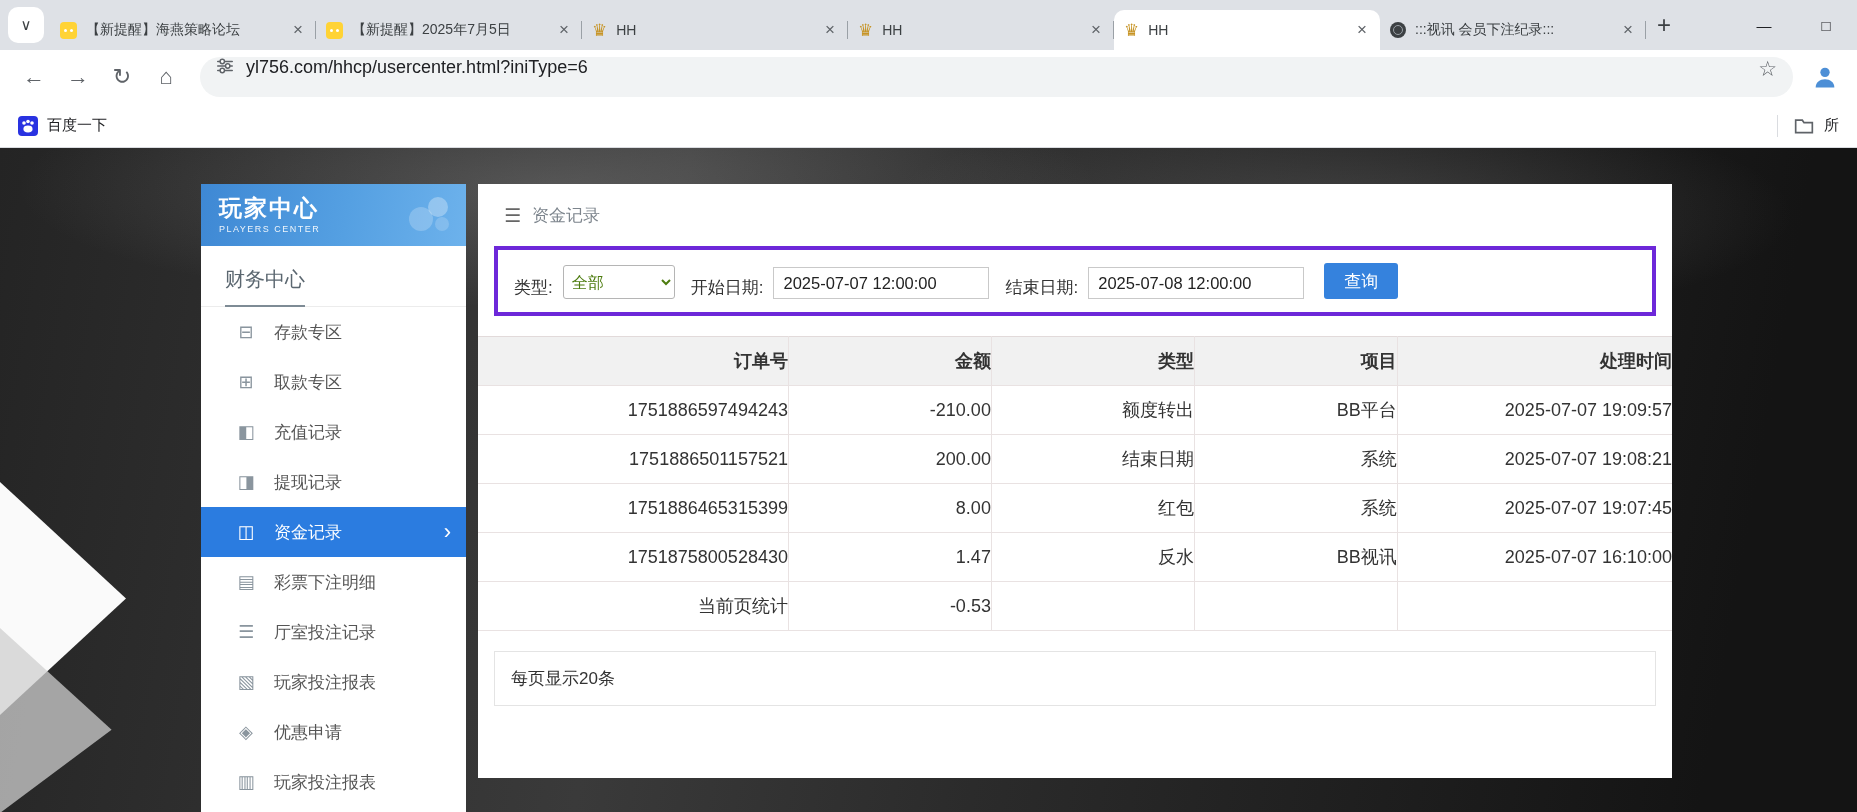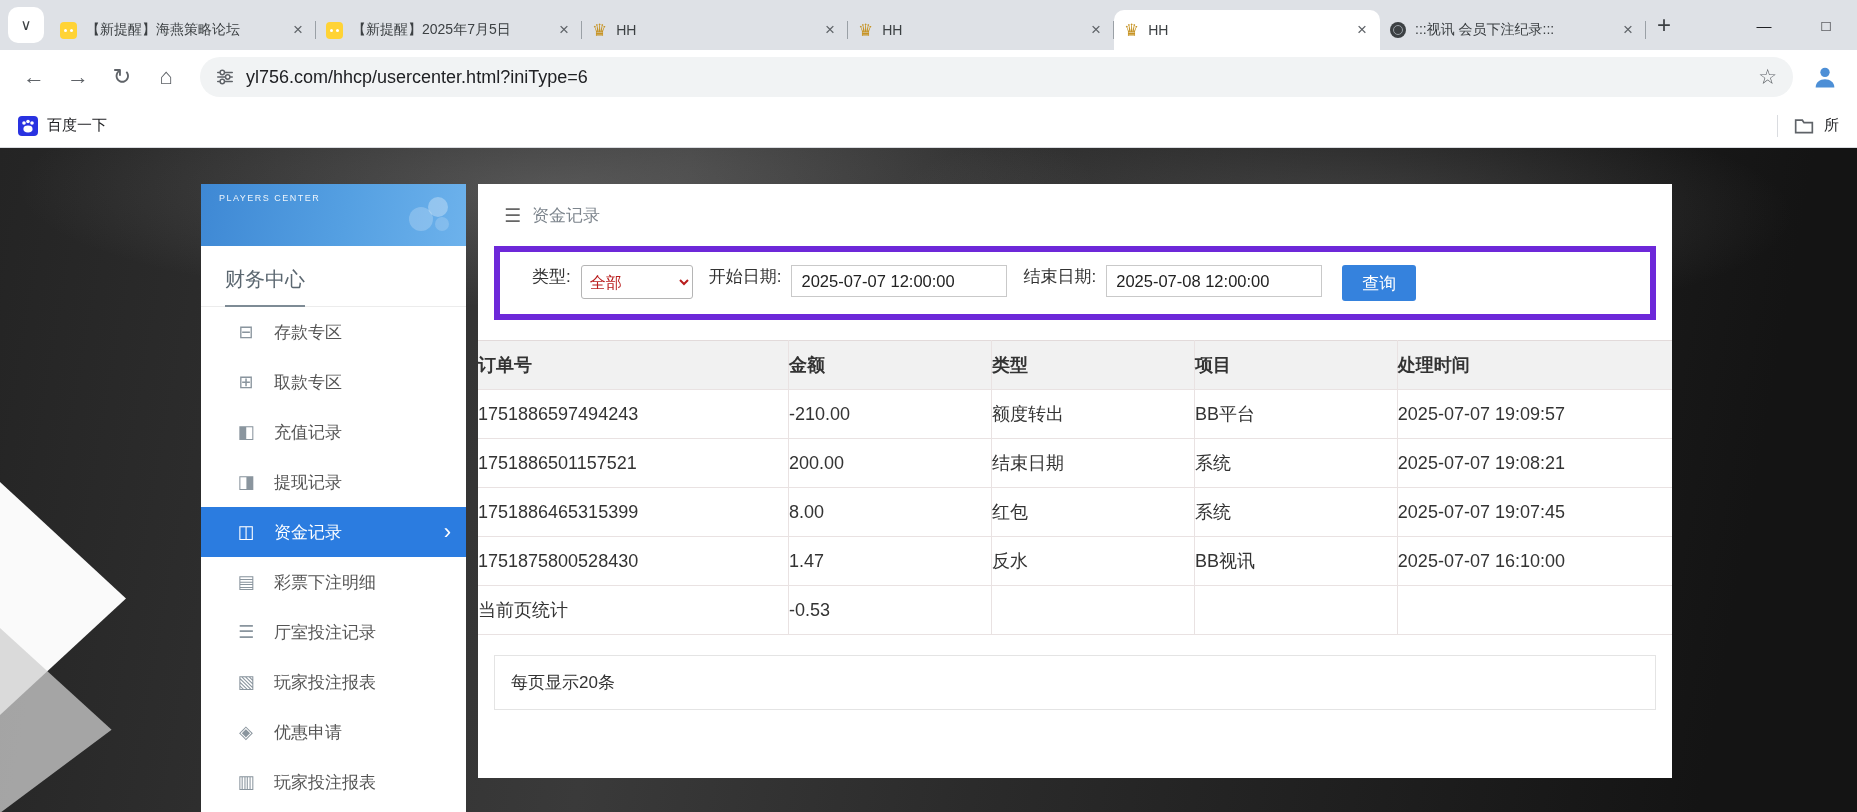--- a/index.html
+++ b/index.html
@@ -18,21 +18,21 @@
   .favicon.chat::after { content:""; position:absolute; left:4px; top:7px; width:3px; height:3px; border-radius:50%; background:#fff; box-shadow:6px 0 0 #fff; }
   .favicon.crown { color:#c79425; font-size:17px; line-height:1; }
   .favicon.globe { width:16px; height:16px; border-radius:50%; background:#3c4043; position:relative; }
   .favicon.globe::after { content:""; position:absolute; inset:3px; border:1px solid #9aa0a6; border-radius:50%; }
   .newtab { width:36px; height:36px; align-self:center; display:flex; align-items:center; justify-content:center; font-size:24px; color:#3c4043; }
   .wincontrols { margin-left:auto; display:flex; align-items:center; align-self:stretch; }
   .winbtn { width:62px; height:50px; display:flex; align-items:center; justify-content:center; font-size:15px; color:#202124; }
 
   .toolbar { height:54px; background:#fff; display:flex; align-items:center; padding:0 14px; gap:4px; }
   .navbtn { width:40px; height:40px; border-radius:50%; display:flex; align-items:center; justify-content:center; font-size:22px; color:#5f6368; }
-  .omnibox { flex:1; height:40px; background:#f1f3f4; border-radius:20px; display:flex; align-items:center; padding:0 16px; gap:12px; margin:0 10px; }
+  .omnibox { flex:1; height:40px; background:#f1f3f4; border-radius:20px; display:flex; align-items:flex-start; padding:0 16px; gap:12px; margin:0 10px; }
   .url-text { flex:1; font-size:18px; color:#202124; white-space:nowrap; overflow:hidden; }
   .star-btn { font-size:21px; color:#5f6368; }
   .avatar { width:36px; height:36px; border-radius:50%; display:flex; align-items:center; justify-content:center; }
 
   .bookmarks { height:44px; background:#fff; display:flex; align-items:center; padding:0 18px; border-bottom:1px solid #dadce0; }
   .bm-item { display:flex; gap:9px; font-size:15px; color:#202124; }
   .bm-right { margin-left:auto; display:flex; align-items:center; gap:10px; }
   .bm-sep { width:1px; height:22px; background:#dadce0; margin-right:6px; }
   .bm-right-label { font-size:15px; color:#202124; white-space:nowrap; overflow:hidden; max-width:18px; }
 
@@ -61,28 +61,28 @@
   .sb-icon { width:22px; text-align:center; font-size:18px; color:#8a959e; }
   .sb-item.active { background:#2b7ce0; color:#fff; }
   .sb-item.active .sb-icon { color:#fff; }
   .sb-arrow { position:absolute; right:15px; font-size:22px; color:#fff; line-height:1; }
 
   
   .panel { position:absolute; left:478px; top:36px; width:1194px; height:594px; background:#fff; z-index:2; }
   .panel-title { display:flex; align-items:center; gap:11px; padding:20px 26px 17px; font-size:17px; color:#7d858d; }
   .menu-glyph { font-size:19px; color:#666; }
 
-  .filterbox { margin:2px 16px 0; border:6px solid #6d28d9; display:flex; align-items:flex-start; padding:13px 32px; font-size:17px; color:#333; }
+  .filterbox { margin:2px 16px 0; border:4px solid #6d28d9; display:flex; align-items:flex-end; padding:13px 16px; font-size:17px; color:#333; }
   .filterbox label { margin-right:10px; }
-  .type-select { height:34px; width:112px; border:1px solid #b5b5b5; border-radius:3px; font-size:16px; color:#b91c1c; padding:0 4px; margin-right:16px; background:#fff; font-family:inherit; }
+  .type-select { height:34px; width:112px; border:1px solid #b5b5b5; border-radius:3px; font-size:16px; color:#4d7c0f; padding:0 4px; margin-right:16px; background:#fff; font-family:inherit; }
   .date-input { height:32px; width:216px; border:1px solid #c9c9c9; padding:0 9px; font-size:16.5px; color:#222; margin-right:16px; font-family:inherit; }
   .search-btn { height:36px; padding:0 20px; background:#3582dd; border:none; border-radius:3px; color:#fff; font-size:17px; margin-left:4px; font-family:inherit; }
 
   table.records { width:100%; border-collapse:collapse; margin-top:20px; }
-  .records th, .records td { height:49px; border:1px solid #e9e2e2; text-align:left; font-size:18px; color:#333; }
+  .records th, .records td { height:49px; border:1px solid #e9e2e2; text-align:right; font-size:18px; color:#333; }
   .records th { background:#f1f1f1; font-weight:bold; border-top:1px solid #e2dada; }
   .records th:first-child, .records td:first-child { border-left:none; }
   .records th:last-child, .records td:last-child { border-right:none; }
 
   .pagination { margin:20px 16px 0; border:1px solid #e4e4e4; display:flex; align-items:center; padding:15px 16px; font-size:17px; color:#333; }
   .pg-right { margin-left:auto; display:flex; align-items:center; gap:13px; }
   .pg-link { color:#2b7ce0; }
   .pg-current { min-width:25px; height:27px; border:1px solid #2b7ce0; background:#dcebfd; color:#2b7ce0; display:flex; align-items:center; justify-content:center; padding:0 3px; font-size:16px; }
   .pg-input { width:36px; height:27px; border:1px solid #6f9fdc; font-family:inherit; }
 </style>
@@ -179,20 +179,21 @@
     <span class="bm-right-label">所</span>
   </div>
 </div>
 
 <div class="viewport">
   <div class="shape-white"></div>
   <div class="shape-gray"></div>
 
   <div class="sidebar">
     <div class="sb-header">
+      <div class="sb-title">玩家中心</div>
       <div class="sb-sub">PLAYERS CENTER</div>
       <svg class="sb-gamepad" width="52" height="42" viewBox="0 0 52 42">
           <circle cx="36" cy="13" r="10" fill="rgba(255,255,255,0.30)"></circle>
           <circle cx="19" cy="25" r="12" fill="rgba(255,255,255,0.22)"></circle>
           <circle cx="40" cy="30" r="7" fill="rgba(255,255,255,0.18)"></circle>
         </svg>
     </div>
     <div class="sb-section">
       <span>财务中心</span>
     </div>

